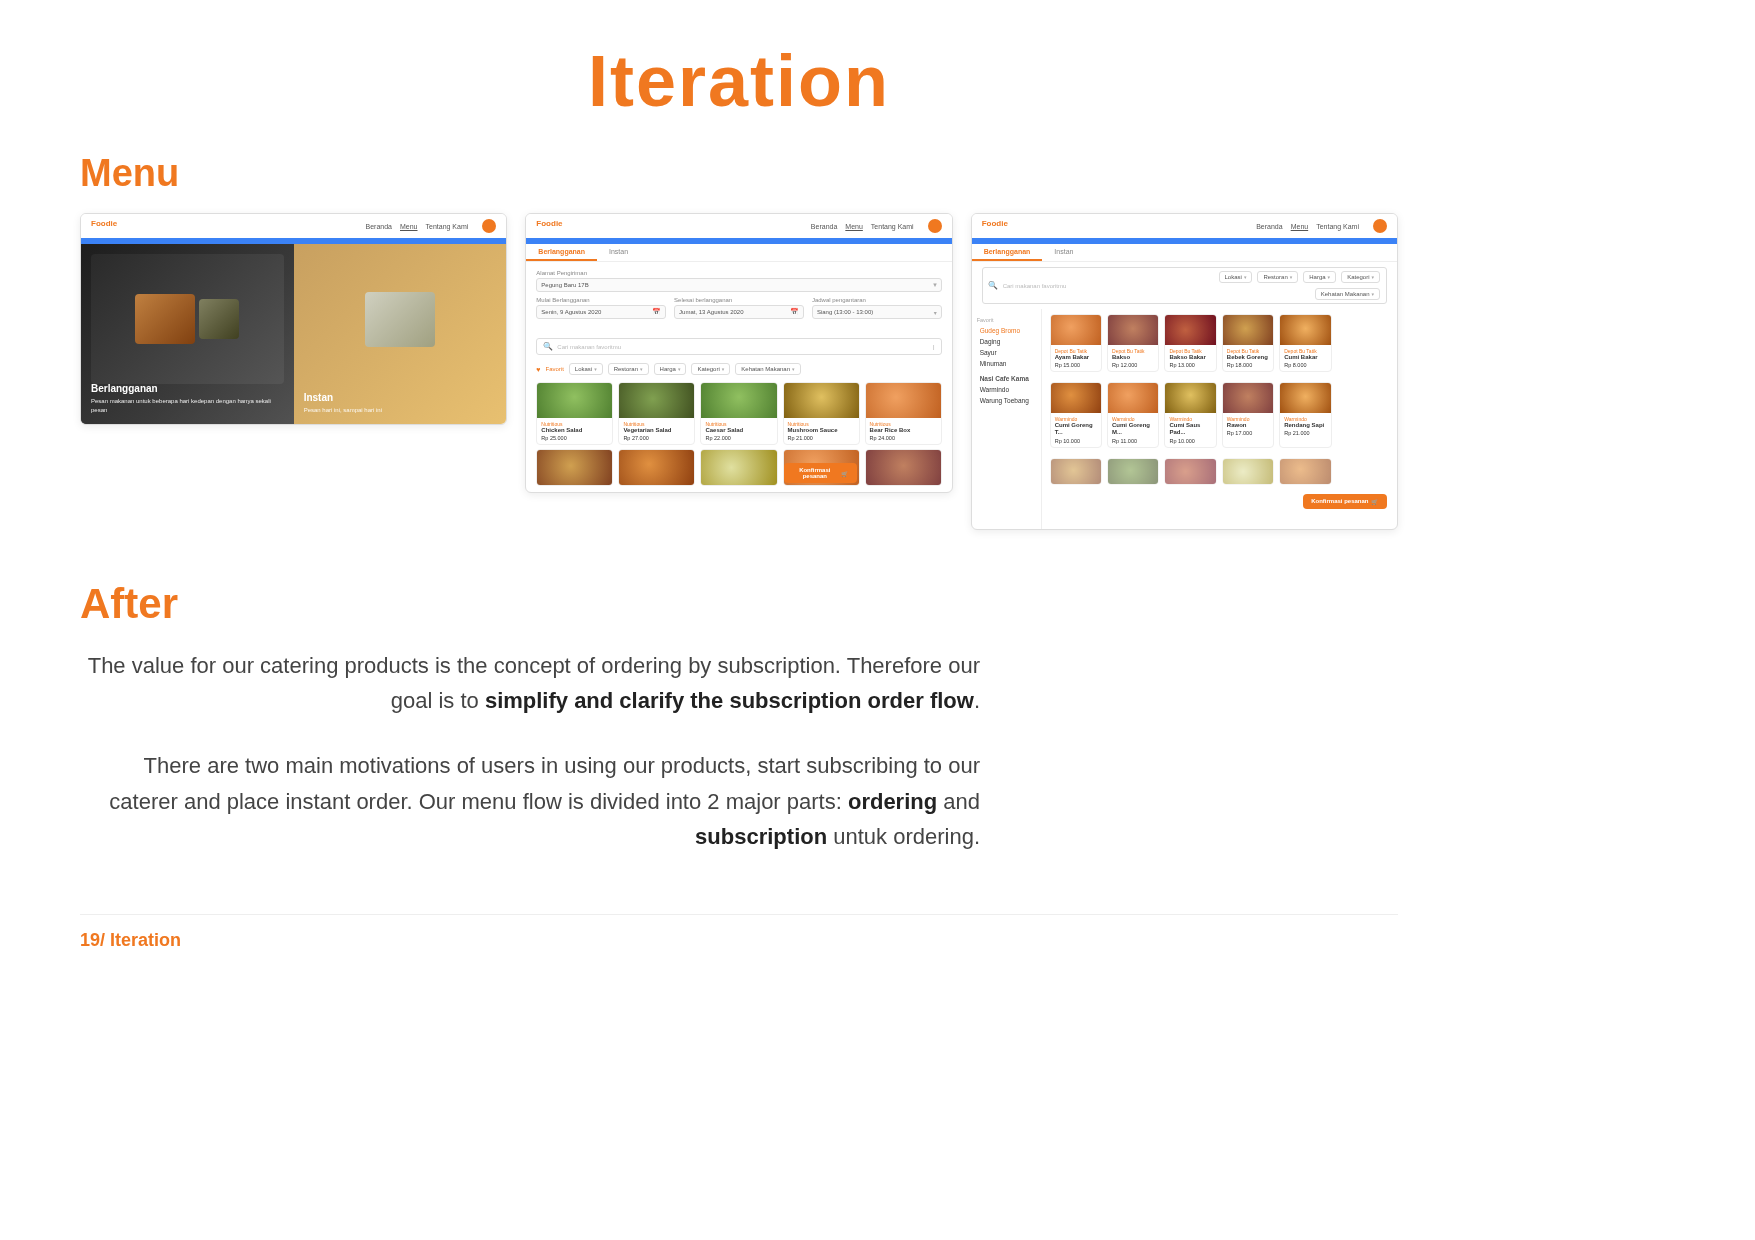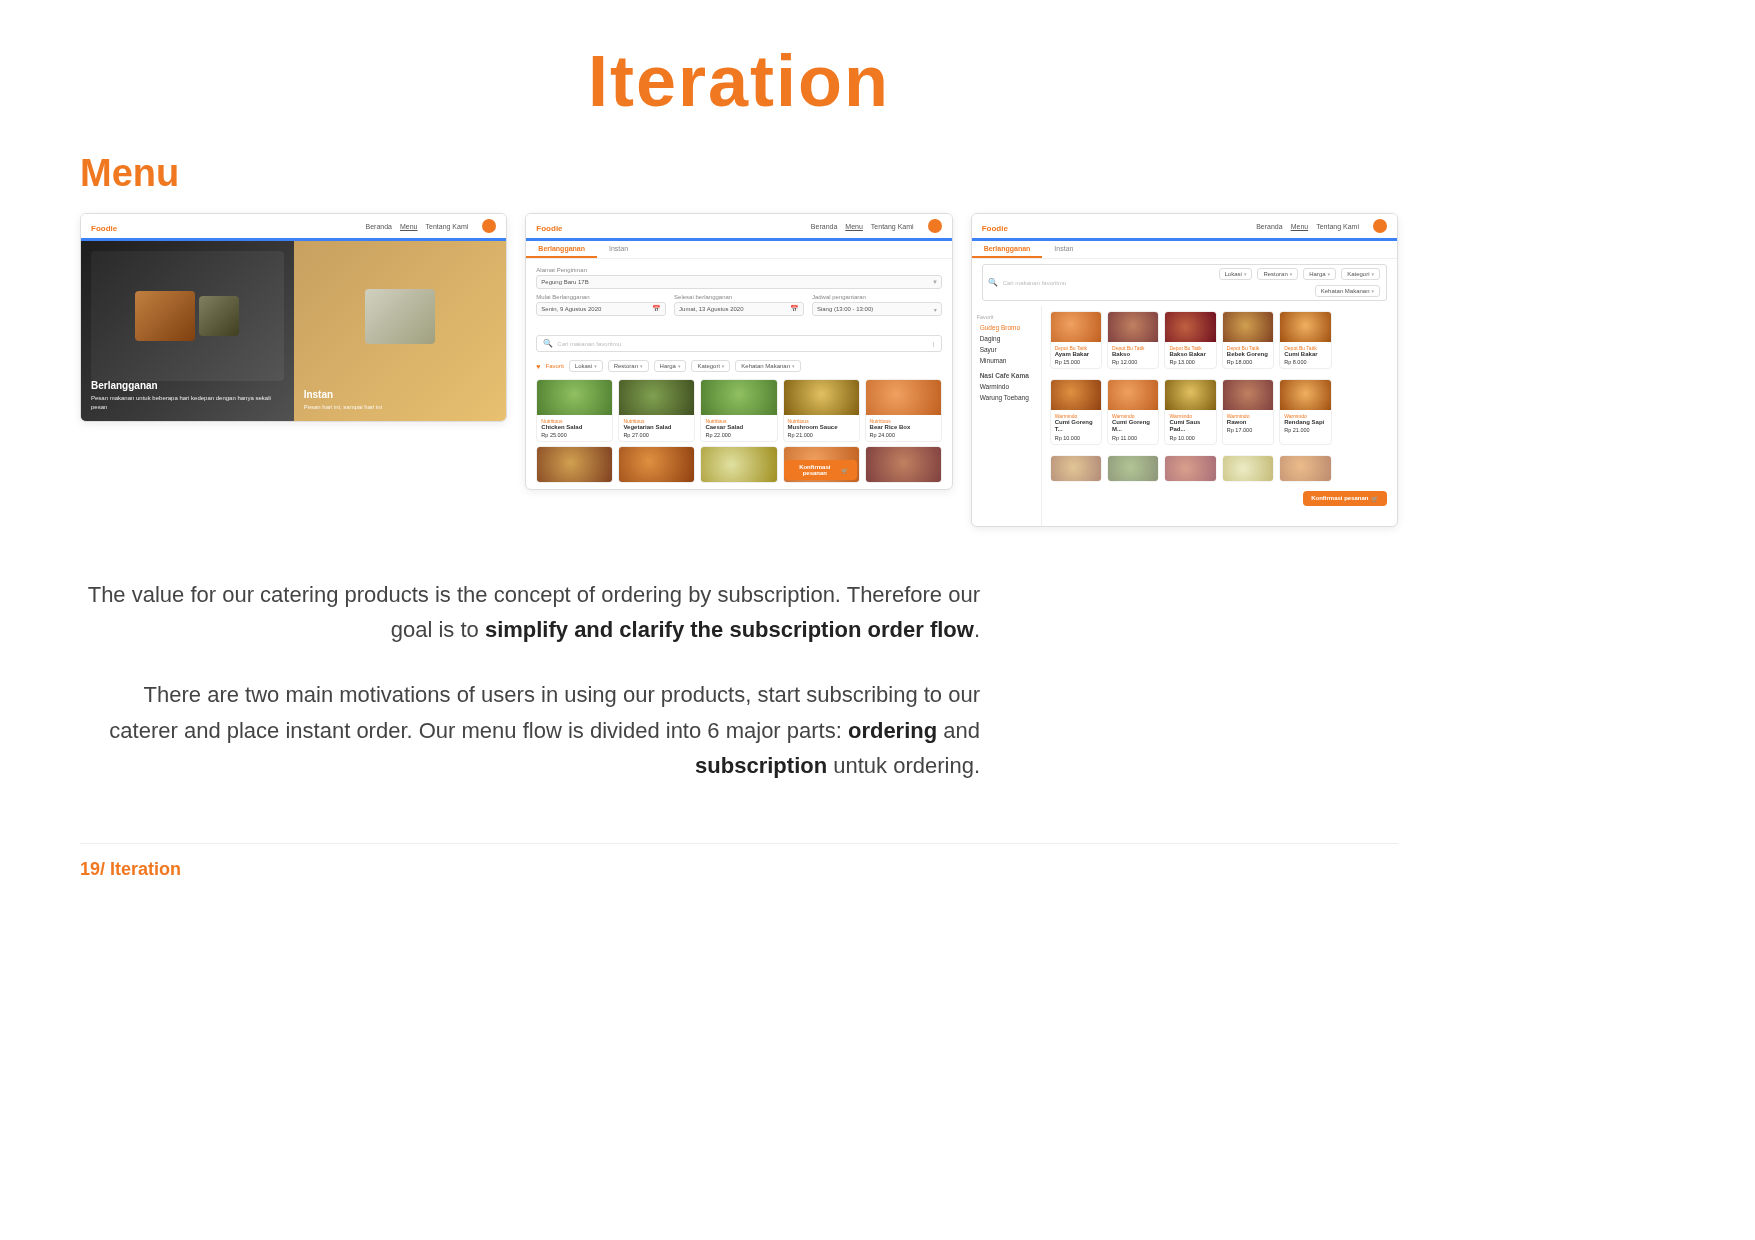--- a/index.html
+++ b/index.html
@@ -47,23 +47,23 @@
       border-radius: 6px;
       overflow: hidden;
       background: #fff;
       flex: 1;
       font-size: 7px;
       box-shadow: 0 2px 8px rgba(0,0,0,0.08);
     }
 
     .mockup-nav {
       display: flex;
-      align-items: flex-end;
+      align-items: flex-start;
       padding: 5px 10px;
-      border-bottom: 3px solid #3b82f6;
+      border-bottom: 6px solid #3b82f6;
       gap: 12px;
       background: #fff;
     }
 
     .nav-brand {
       color: #f07820;
       font-weight: 700;
       font-size: 8px;
     }
 
@@ -785,27 +785,28 @@
               <span>🛒</span>
             </button>
           </div>
         </div>
       </div>
     </div>
 
   </div>
 
   <div class="after-section">
+    <h2 class="after-title">After</h2>
 
     <p class="after-text">
       <span>The value for our catering products is the concept of ordering by subscription. Therefore our goal is to </span><strong>simplify and clarify the subscription order flow</strong><span>.</span>
     </p>
 
     <p class="after-text">
-      <span>There are two main motivations of users in using our products, start subscribing to our caterer and place instant order. Our menu flow is divided into 6 major parts: </span><strong>ordering</strong><span> and </span><strong>subscription</strong><span> untuk ordering.</span>
+      <span>There are two main motivations of users in using our products, start subscribing to our caterer and place instant order. Our menu flow is divided into 2 major parts: </span><strong>ordering</strong><span> and </span><strong>subscription</strong><span> untuk ordering.</span>
     </p>
   </div>
 
   <div class="footer">
     <span class="footer-text">19/ Iteration</span>
   </div>
 
 </div>
 
 </body></html>

